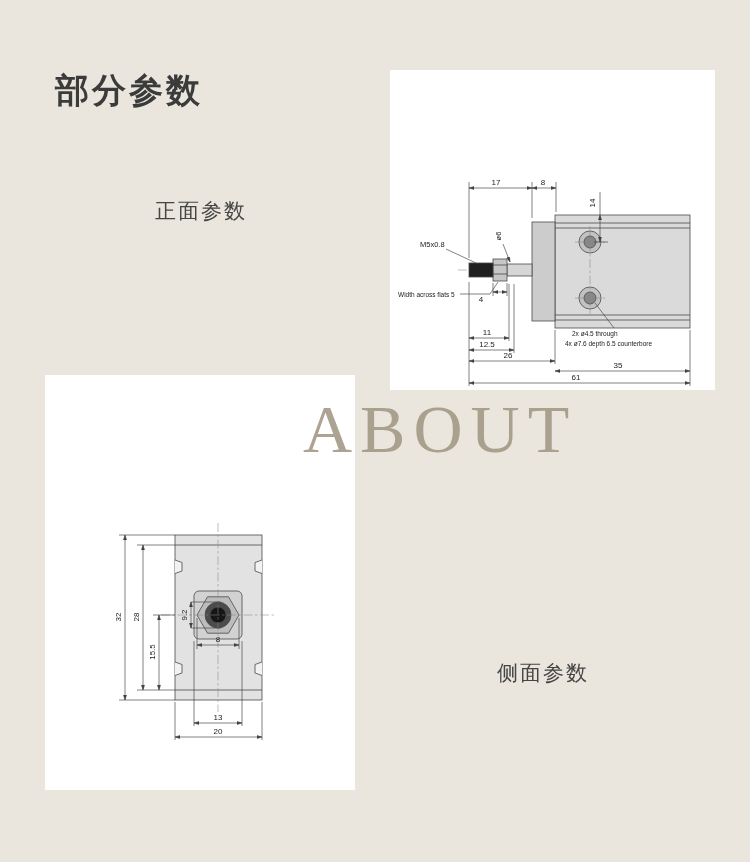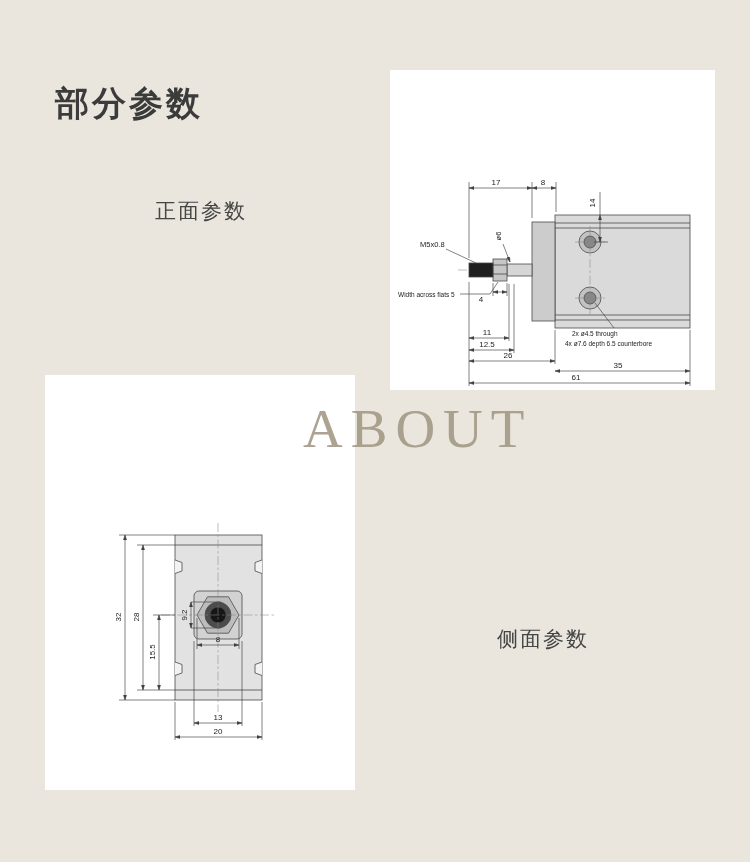--- a/index.html
+++ b/index.html
@@ -3,33 +3,33 @@
 <meta charset="utf-8">
 <style>
   * { margin:0; padding:0; box-sizing:border-box; }
   html,body { width:750px; height:862px; }
   .page {
     position:relative; width:750px; height:862px;
     background:#eae6dd; overflow:hidden;
     font-family:"Liberation Sans", sans-serif;
   }
   .page-title {
-    position:absolute; left:55px; top:81px;
+    position:absolute; left:55px; top:68px;
     font-size:34px; font-weight:600; color:#3b3b3b; letter-spacing:3px;
   }
   .sub-label { position:absolute; font-size:21px; color:#454545; letter-spacing:2px;text-align:center; }
   .front-label { left:155px; top:197px; }
-  .side-label  { left:497px; top:625px; }
+  .side-label  { left:497px; top:659px; }
   .panel { position:absolute; background:#ffffff; z-index:1; }
   .panel-front { left:390px; top:70px;  width:325px; height:320px; }
   .panel-side  { left:45px;  top:375px; width:310px; height:415px; }
   .watermark {
     position:absolute; left:303px; top:383px; z-index:5;
     font-family:"Liberation Serif", serif;
-    font-size:55px; line-height:92px; letter-spacing:8px;
+    font-size:68px; line-height:92px; letter-spacing:8px;
     color:rgba(157,147,127,0.85); white-space:nowrap; pointer-events:none;
   }
   .drawing { display:block; }
   .drawing line, .drawing polyline { stroke:#4a4a4a; stroke-width:0.8; fill:none; }
   .drawing rect, .drawing circle, .drawing polygon, .drawing path { stroke:#4a4a4a; stroke-width:0.8; }
   .drawing .cl { stroke:#8a8a8a; stroke-width:0.55; stroke-dasharray:9 2.5 2.5 2.5; }
   .drawing .dim line, .drawing .dim polyline { stroke:#3f3f3f; stroke-width:0.65; }
   .drawing-front .arrow { marker-start:url(#arr1); marker-end:url(#arr1); }
   .drawing-front .arrow-end { marker-end:url(#arr1); }
   .drawing-side  .arrow { marker-start:url(#arr2); marker-end:url(#arr2); }

